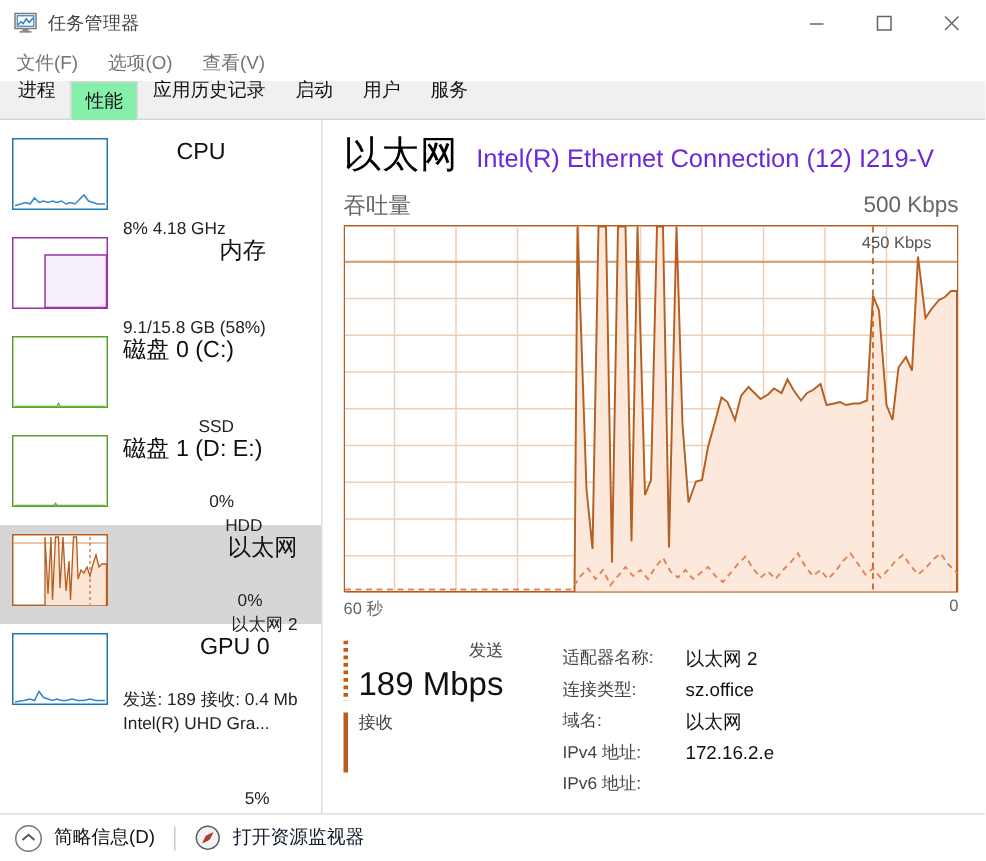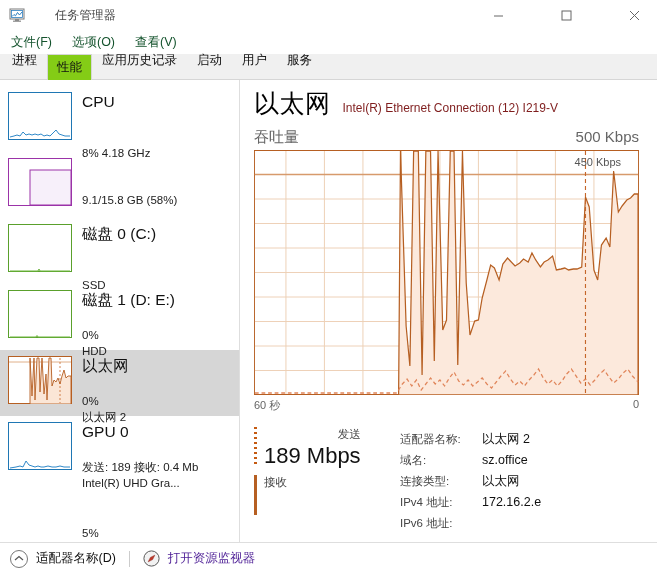--- a/index.html
+++ b/index.html
@@ -6,69 +6,69 @@
   html, body {
     width: 657px; height: 574px;
     font-family: "Liberation Sans", "DejaVu Sans", sans-serif;
     background: #ffffff; overflow: hidden;
   }
   .window { width: 657px; height: 574px; display: flex; flex-direction: column;
             background: #ffffff; position: relative; }
 
   
   .titlebar { height: 30px; display: flex; align-items: center;
-              background: #ffffff; flex: none; gap: 23px; }
+              background: #ffffff; flex: none; }
   .tb-icon { width: 16px; height: 16px; margin-left: 9px; margin-right: 7px;
              position: relative; flex: none; }
   .tb-title { font-size: 12px; color: #444; letter-spacing: .2px; }
   .tb-spacer { flex: 1; }
   .wbtn { width: 45px; height: 30px; display: flex; align-items: center;
           justify-content: center; color: #555; }
   .wbtn svg { display: block; }
 
   
   .menubar { height: 24px; display: flex; align-items: center; padding-left: 9px;
              gap: 16px; background: #ffffff; flex: none; }
-  .menu-item { font-size: 12.5px; color: #14532d; padding: 2px 2px; }
+  .menu-item { font-size: 12.5px; color: #737373; padding: 2px 2px; }
 
   
   .tabstrip { height: 26px; display: flex; align-items: flex-end;
               background: #f0f0f0; border-bottom: 1px solid #d6d6d6;
               padding-left: 2px; flex: none; position: relative; }
   .tab { font-size: 12.5px; color: #111; padding: 4px 9px 5px 9px;
          height: 37px; display: flex; align-items: center;
          border: 1px solid transparent; border-bottom: none; }
-  .tab.active { background: #84cc16; border-color: #d6d6d6;
+  .tab.active { background: #86efac; border-color: #d6d6d6;
                 position: relative; z-index: 2; margin-bottom: -1px; height: 26px; }
 
   
   .body { flex: 1; display: flex; min-height: 0; background: #fff; }
 
   
-  .sidebar { width: 240px; flex: none; background: #ffffff;
+  .sidebar { width: 215px; flex: none; background: #ffffff;
              border-right: 1px solid #dedede; padding-top: 6px;
-             overflow: hidden; position: relative; }
+             overflow: hidden; position: relative; text-align: right; }
   .side-item { display: flex; align-items: flex-start; gap: 10px;
                padding: 6px 6px 6px 8px; height: 66px; }
   .side-item.selected { background: #d6d6d6; }
   .thumb { width: 64px; height: 48px; flex: none; background: #fff;
            position: relative; overflow: hidden; }
   .thumb svg { display: block; width: 100%; height: 100%; }
   .side-text { min-width: 0; padding-top: 0px; }
   .side-title { font-size: 15.5px; color: #111; line-height: 19px;
                 white-space: nowrap; }
   .side-sub { font-size: 11.5px; color: #222; line-height: 15px;
               white-space: nowrap; overflow: hidden; margin-top: 35px; }
 
   
   .main { flex: 1; min-width: 0; padding: 8px 18px 0 14px; position: relative; }
   .main-head { display: flex; align-items: baseline; gap: 12px; height: 38px; }
   .mh-title { font-size: 25px; color: #000; line-height: 30px;
               letter-spacing: .5px; }
-  .mh-sub { font-size: 12px; color: #7f1d1d; }
+  .mh-sub { font-size: 17px; color: #6d28d9; }
 
   .axis-row { display: flex; justify-content: space-between;
               font-size: 15px; color: #666; padding: 2px 0 3px 0; }
 
   .chart-wrap { position: relative; height: 245px; }
   .chart-wrap svg { display: block; width: 100%; height: 100%; }
   .chart-label-450 { position: absolute; right: 18px; top: 6px;
                      font-size: 11px; color: #555; background: transparent; }
 
   .xaxis-row { display: flex; justify-content: space-between;
@@ -93,21 +93,21 @@
   .det-val.blur { filter: blur(0.35px); }
 
   
   .statusbar { height: 32px; flex: none; border-top: 1px solid #dedede;
                display: flex; align-items: center; padding-left: 10px; gap: 8px;
                background: #fff; }
   .chev { width: 18px; height: 18px; border: 1px solid #777; border-radius: 50%;
           display: flex; align-items: center; justify-content: center; flex: none; }
   .sb-text { font-size: 12.5px; color: #111; }
   .sb-div { width: 1px; height: 16px; background: #ccc; margin: 0 5px; }
-  .sb-link { font-size: 12.5px; color: #4c1d95; }
+  .sb-link { font-size: 12.5px; color: #0f172a; }
   .compass { width: 17px; height: 17px; flex: none; }
 </style>
 </head>
 <body>
 
 <div class="window">
 
   <div class="titlebar">
     <div class="tb-icon">
       <svg viewBox="0 0 16 16" width="16" height="16">
@@ -171,20 +171,21 @@
       </div>
 
       <div class="side-item">
         <div class="thumb">
           <svg viewBox="0 0 64 48" preserveAspectRatio="none">
             <rect x="0.5" y="0.5" width="63" height="47" fill="#fff" stroke="#9b33a8" stroke-width="1"></rect>
             <rect x="22" y="12" width="41" height="35" fill="#f7f0fa" stroke="#9b33a8" stroke-width="1"></rect>
           </svg>
         </div>
         <div class="side-text">
+          <div class="side-title">内存</div>
           <div class="side-sub">9.1/15.8 GB (58%)</div>
         </div>
       </div>
 
       <div class="side-item">
         <div class="thumb">
           <svg viewBox="0 0 64 48" preserveAspectRatio="none">
             <rect x="0.5" y="0.5" width="63" height="47" fill="#fff" stroke="#5aa02c" stroke-width="1"></rect>
             <polyline points="2,47 30,47 31,45 32,47 62,47" fill="none" stroke="#6ab33a" stroke-width="1"></polyline>
           </svg>
@@ -325,22 +326,22 @@
             <div class="bar-solid"></div>
             <div>
               <div class="stat-label">接收</div>
             </div>
           </div>
         </div>
 
         <div class="details">
           <div class="det-keys">
             <div class="det-key">适配器名称:</div>
+            <div class="det-key">连接类型:</div>
             <div class="det-key">域名:</div>
-            <div class="det-key">连接类型:</div>
             <div class="det-key">IPv4 地址:</div>
             <div class="det-key">IPv6 地址:</div>
           </div>
           <div class="det-vals">
             <div class="det-val">以太网 2</div>
             <div class="det-val">sz.office</div>
             <div class="det-val">以太网</div>
             <div class="det-val blur">172.16.2.e</div>
             <div class="det-val"></div>
           </div>
@@ -349,21 +350,21 @@
 
     </div>
   </div>
 
   <div class="statusbar">
     <div class="chev">
       <svg width="10" height="7" viewBox="0 0 10 7">
           <polyline points="1,5 5,1.5 9,5" fill="none" stroke="#555" stroke-width="1.2"></polyline>
         </svg>
     </div>
-    <div class="sb-text">适配器名称(D)</div>
+    <div class="sb-text">简略信息(D)</div>
     <div class="sb-div"></div>
     <div class="compass">
       <svg viewBox="0 0 17 17" width="17" height="17">
         <circle cx="8.5" cy="8.5" r="7.6" fill="#f2f2f2" stroke="#5a5a5a" stroke-width="1"></circle>
         <polygon points="11.8,5.2 7.4,7.4 5.2,11.8 9.6,9.6" fill="#c0392b" stroke="#8a2b22" stroke-width=".5"></polygon>
       </svg>
     </div>
     <div class="sb-link">打开资源监视器</div>
   </div>
 

